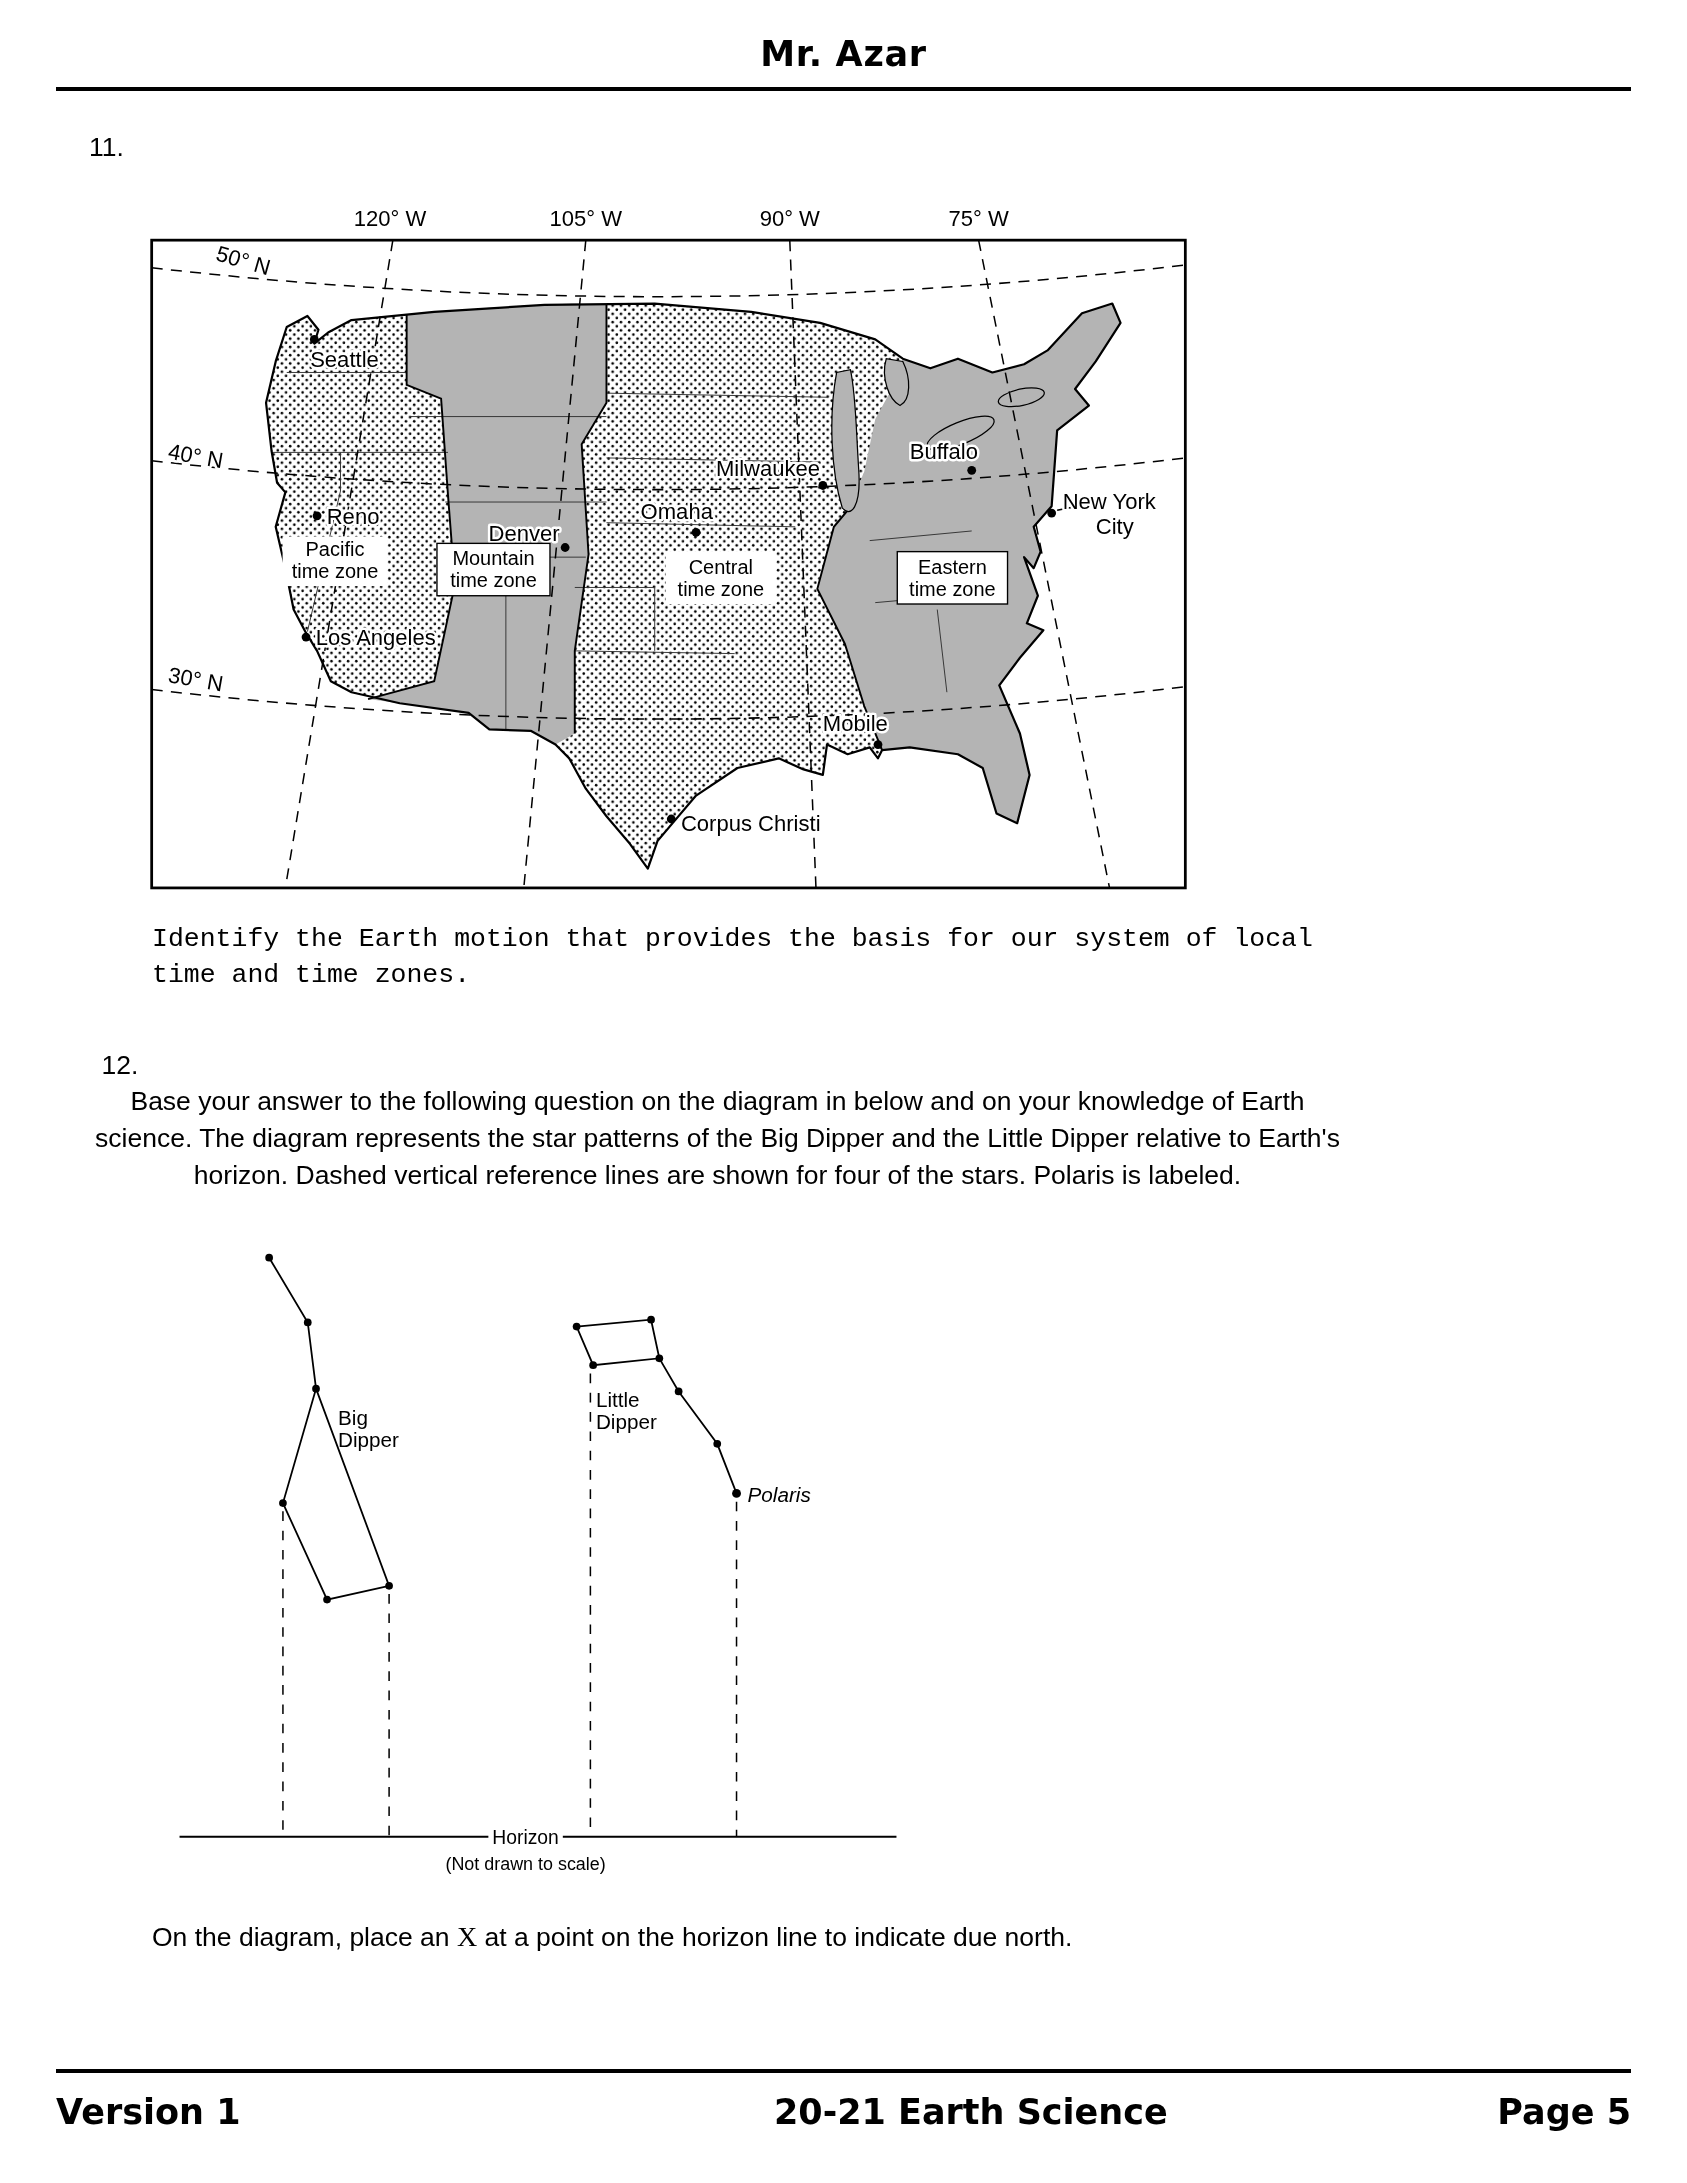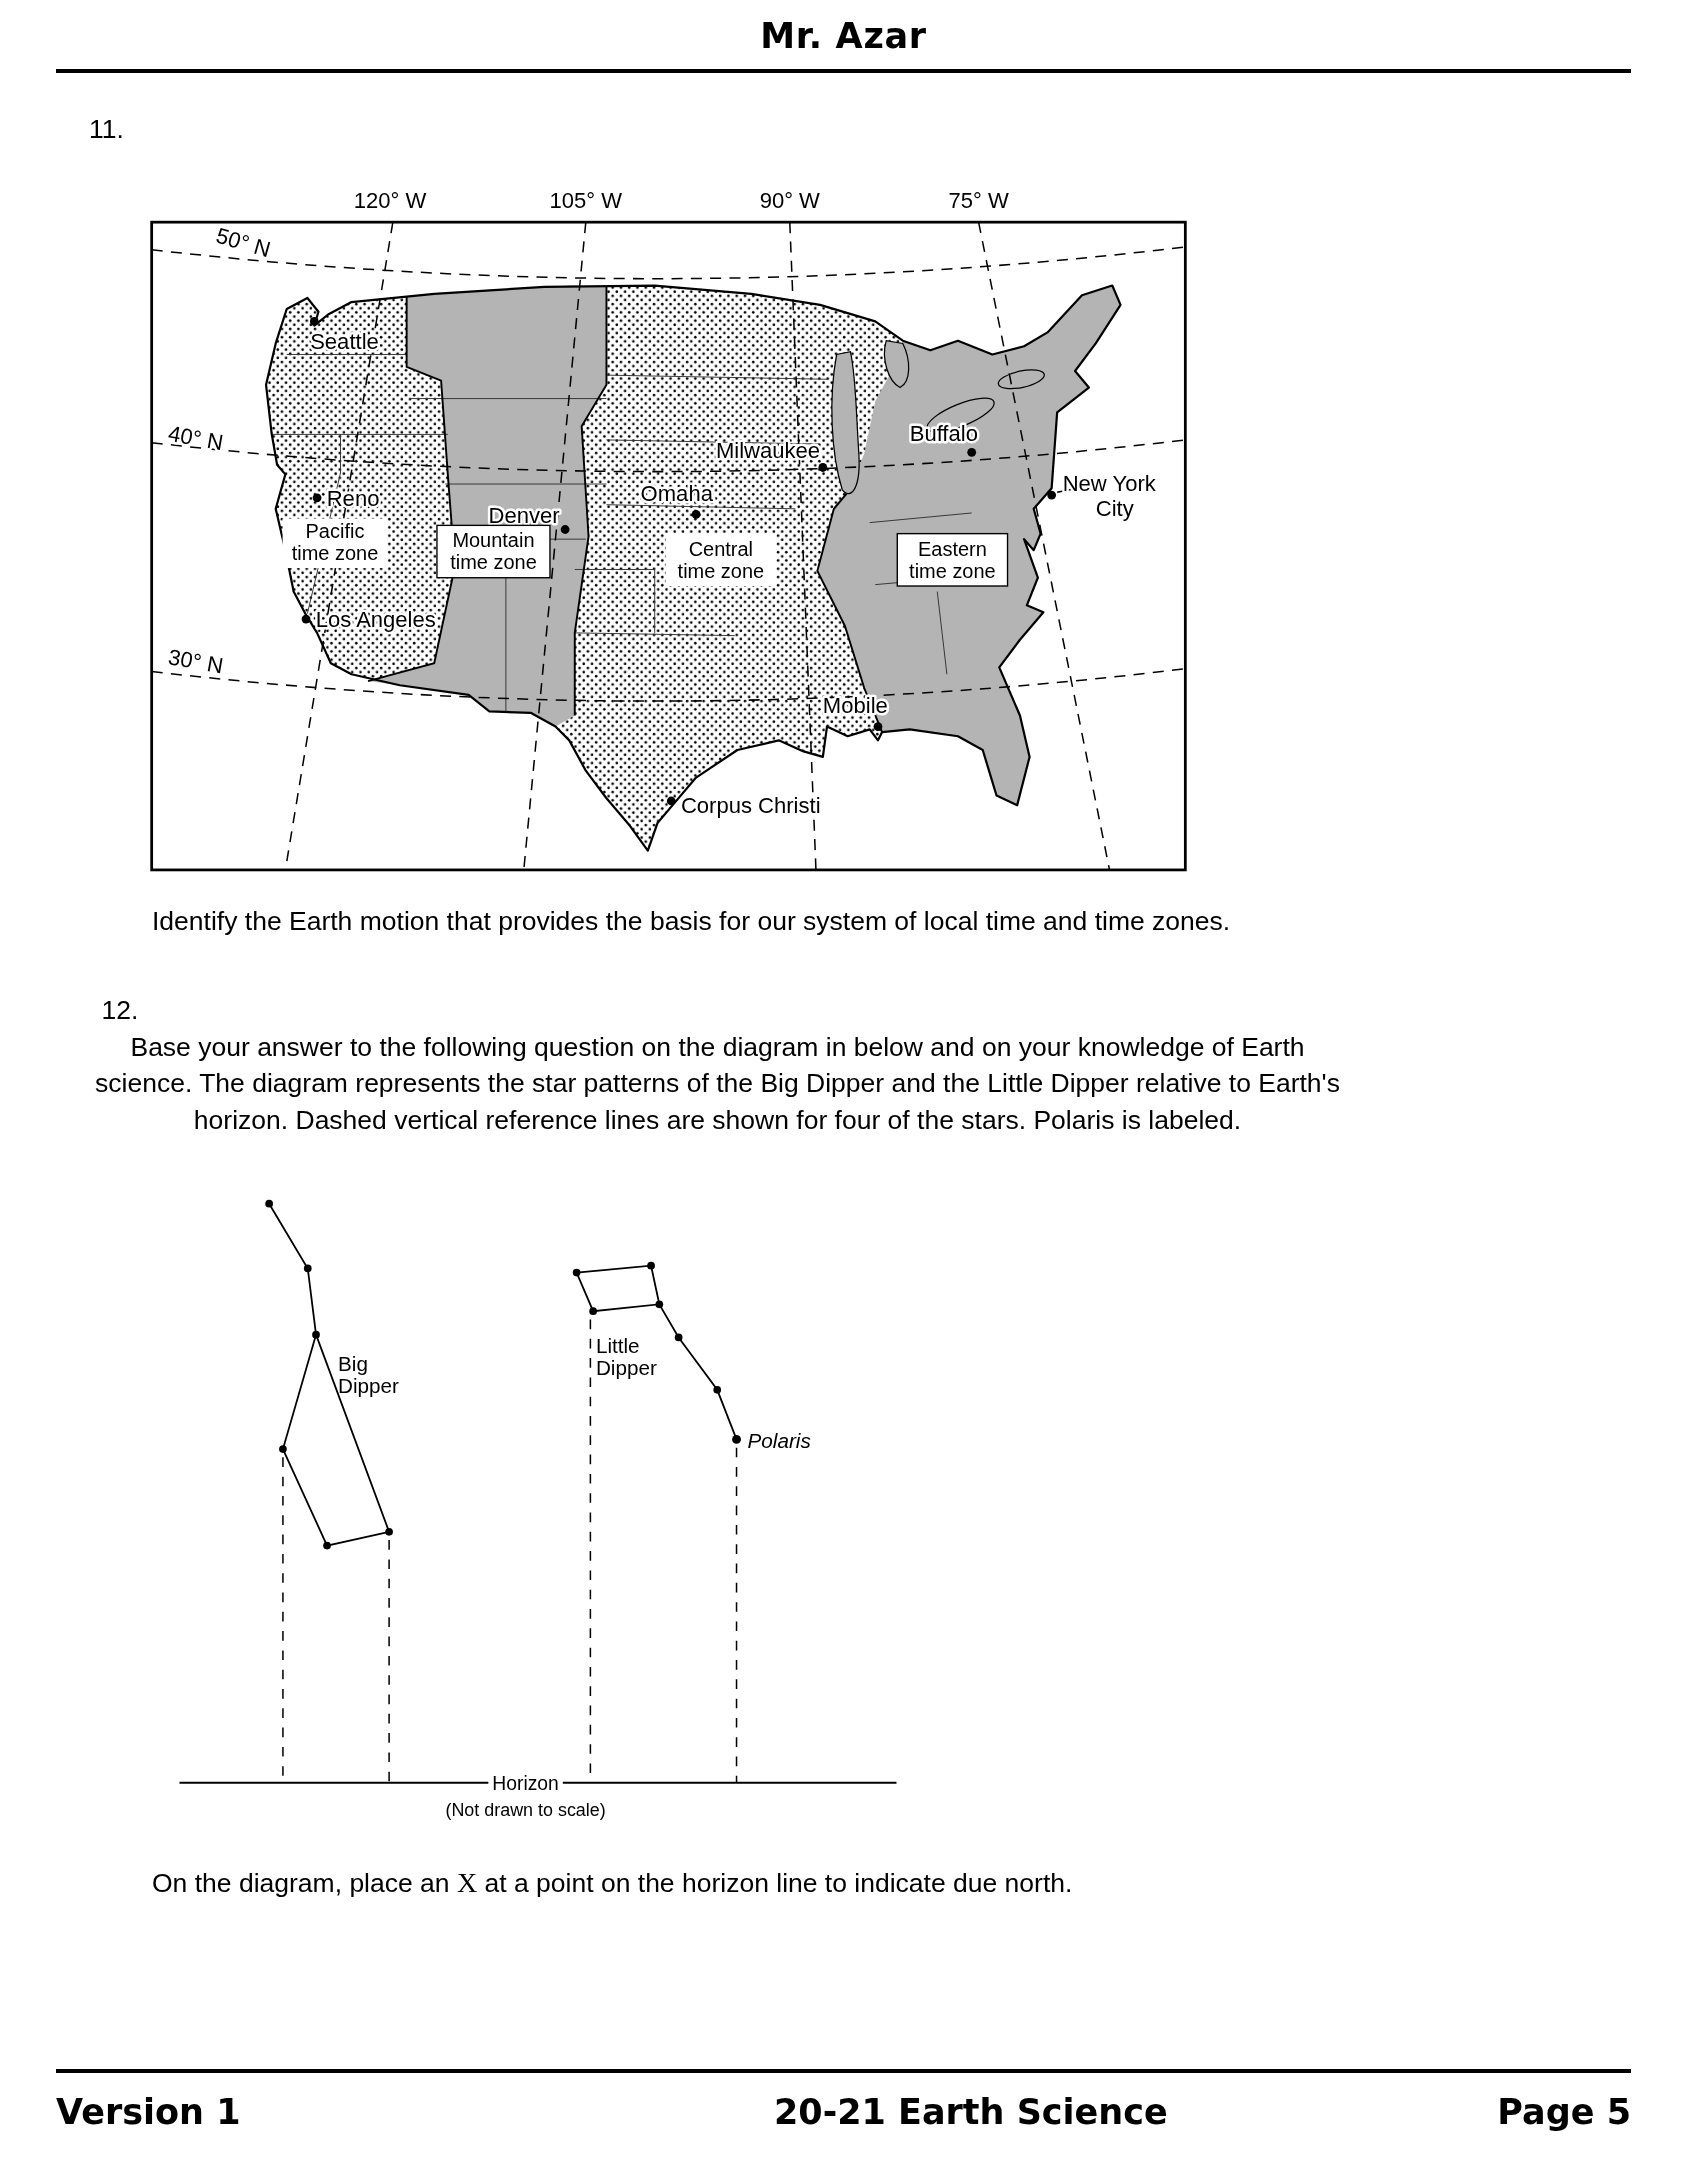--- a/index.html
+++ b/index.html
@@ -1,29 +1,29 @@
 <!DOCTYPE html>
 <html style="font-size:10.6px"><head>
 <meta charset="utf-8">
 <style>
   html,body{margin:0;padding:0;}
   body{
     width:1687px;height:2183px;background:#ffffff;color:#000;
     font-family:"Liberation Sans",sans-serif;position:relative;overflow:hidden;
   }
   .header-title{
-    padding-top:16px;text-align:center;font-size:35px;font-weight:bold;
+    padding-top:34px;text-align:center;font-size:35px;font-weight:bold;
     font-family:"DejaVu Sans","Liberation Sans",sans-serif;letter-spacing:0.7px;
   }
   .rule{margin:13.2px 56px 0 56px;height:4px;background:#000;}
   .question{margin:38px 0 0 89px;font-size:26.5px;line-height:1.38;display:flex;flex-direction:column;}
   .qnum{width:62px;flex:0 0 auto;}
   .qtext{width:1257px;}
   .map-wrap{margin:30px 0 0 131px;}
-  .sub{margin:20px 0 0 152px;width:1184px;font-size:26.5px;line-height:1.38;}
+  .sub{margin:20px 0 0 152px;width:1184px;font-size:26.5px;line-height:1.38;font-family:Liberation Mono, monospace;}
   .q12{margin-top:53px;text-align:center;}
   .diagram-wrap{margin:44px 0 0 179px;}
   .final{margin:34px 8px 0 152px;font-size:26.5px;}
   .serif-x{font-family:"Liberation Serif",serif;font-size:28px;}
   .footer-rule{position:absolute;top:2069px;left:56px;right:56px;height:4px;background:#000;}
   .footer{
     position:absolute;top:2092px;left:56px;right:56px;display:flex;align-items:baseline;
     font-size:35px;font-weight:bold;font-family:"DejaVu Sans","Liberation Sans",sans-serif;
   }
   .footer .l{flex:1;text-align:left;}

